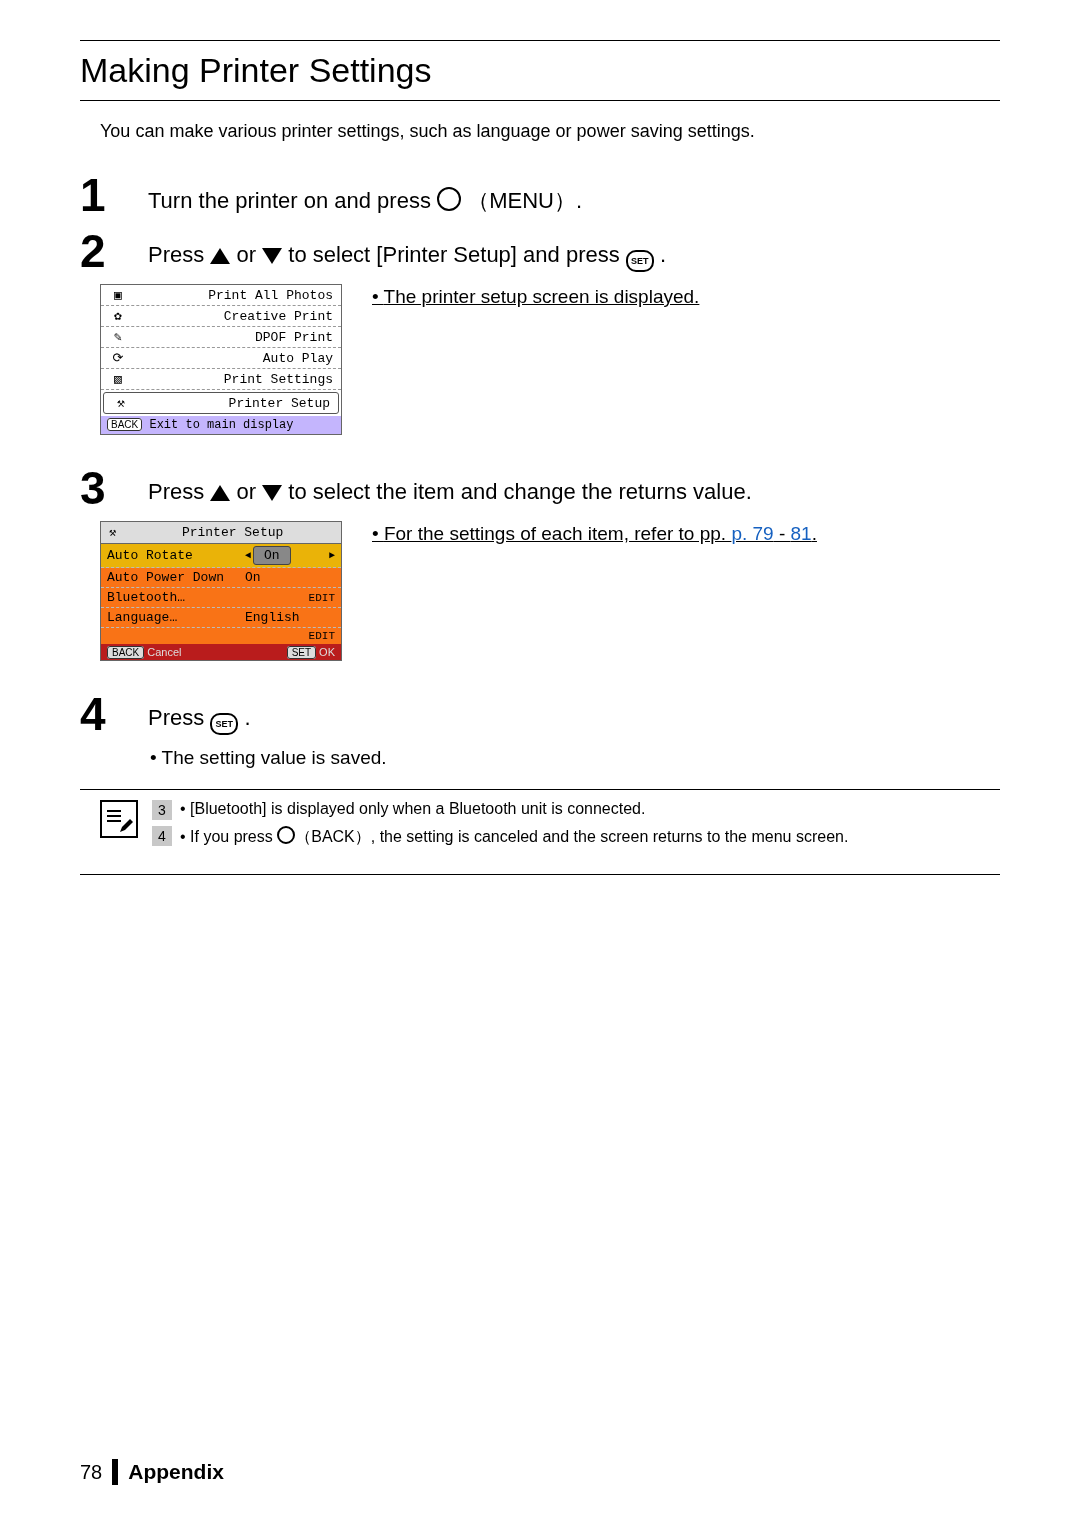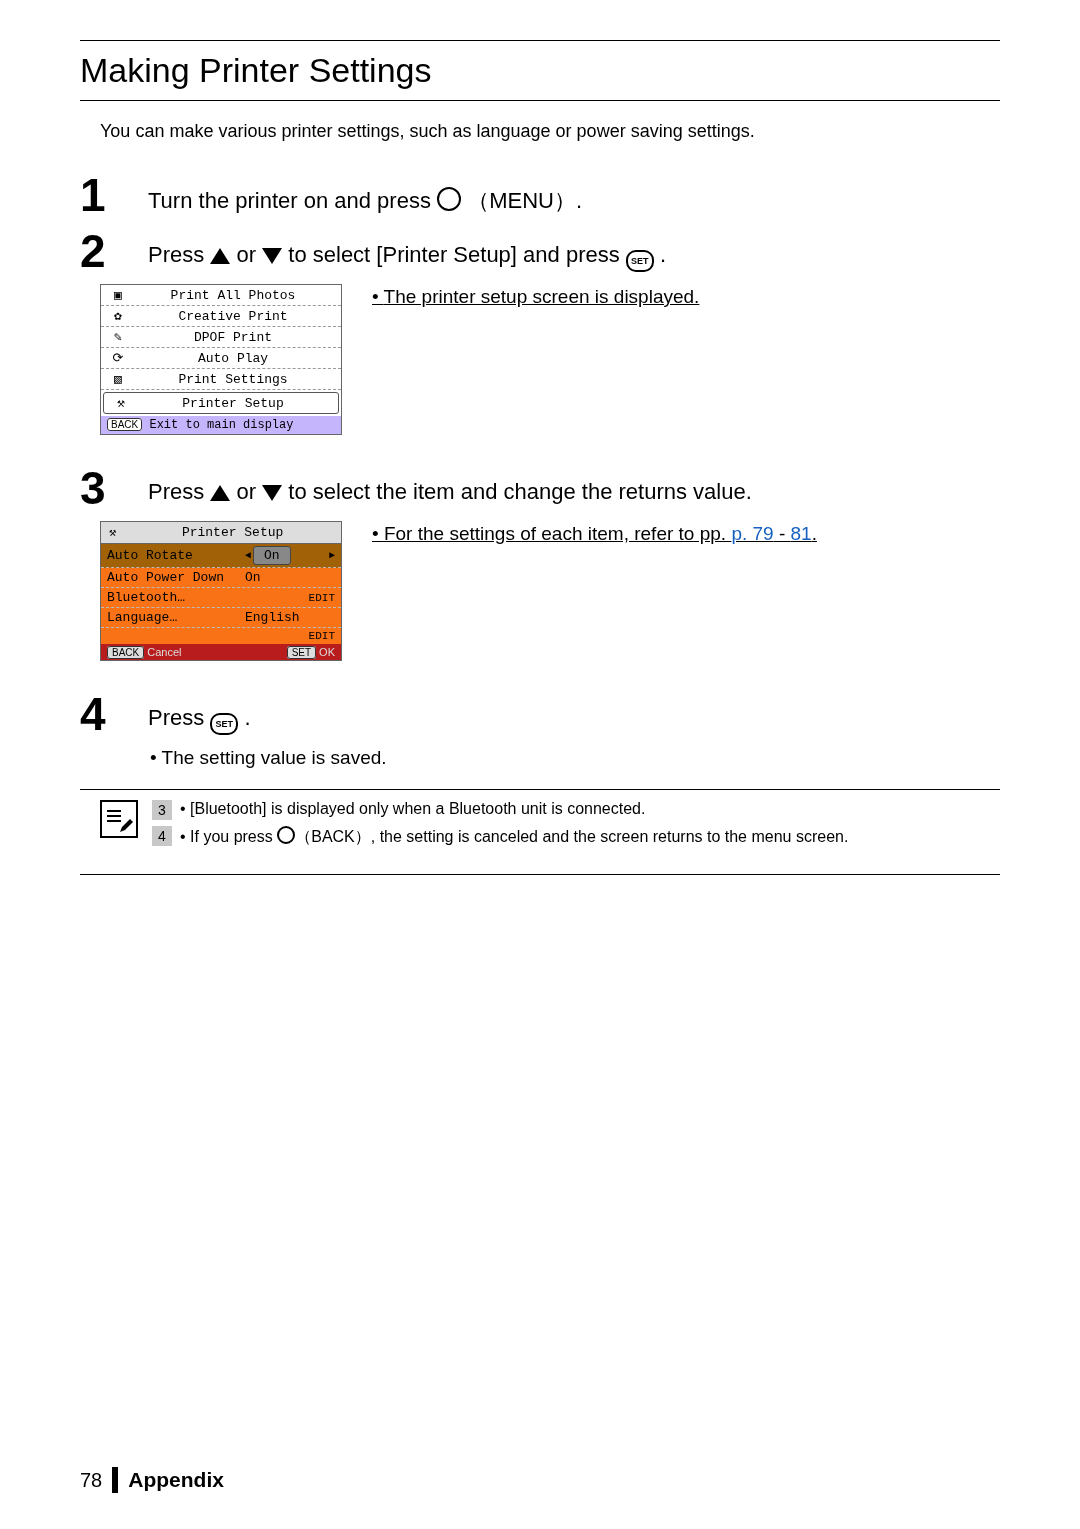--- a/index.html
+++ b/index.html
@@ -105,21 +105,21 @@
   }
   .menu-item:last-of-type { border-bottom: none; }
   .menu-item .micon {
     font-size: 13px;
     width: 18px;
     text-align: center;
     margin-right: 6px;
   }
   .menu-item .mtext {
     flex: 1;
-    text-align: center;
+    text-align: right;
   }
   .menu-sel {
     background: #fff;
     border: 1px solid #555;
     border-radius: 3px;
     margin: 2px;
   }
   .menu-bottom {
     background: #c4b5fd;
     padding: 2px 6px;
@@ -153,21 +153,21 @@
   }
   .settings-row {
     display:flex;
     align-items:center;
     background:#f97316;
     padding: 2px 6px;
     border-bottom: 1px dashed #bbb;
     color:#000;
   }
   .settings-row.sel {
-    background:#a16207;
+    background:#eab308;
   }
   .settings-row .label { flex:1; }
   .settings-row .val-wrap {
     display:flex; align-items:center; gap:2px;
     width: 90px;
     justify-content:flex-start;
   }
   .settings-row .arrow {
     font-size:10px;
     color:#000;
@@ -231,21 +231,21 @@
   }
   .note-row { display:flex; align-items:flex-start; gap:8px; margin-bottom:6px; }
   .note-num-box {
     background:#c8c8c8;
     width:20px; height:20px;
     display:flex; align-items:center; justify-content:center;
     font-size:14px;
   }
   .footer {
     position:absolute;
-    bottom: 36px;
+    bottom: 44px;
     left: 80px;
     display:flex;
     align-items:center;
     gap: 10px;
   }
   .footer .pagenum { font-size:20px; }
   .footer .vbar { width:6px; height:26px; background:#000; }
   .footer .section { font-weight:bold; font-size:21px; }
   .small-circle {
     width: 14px; height: 14px;

